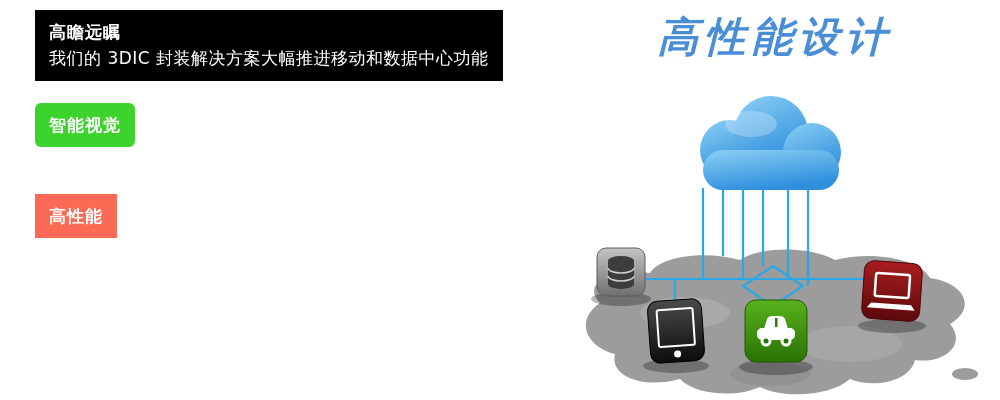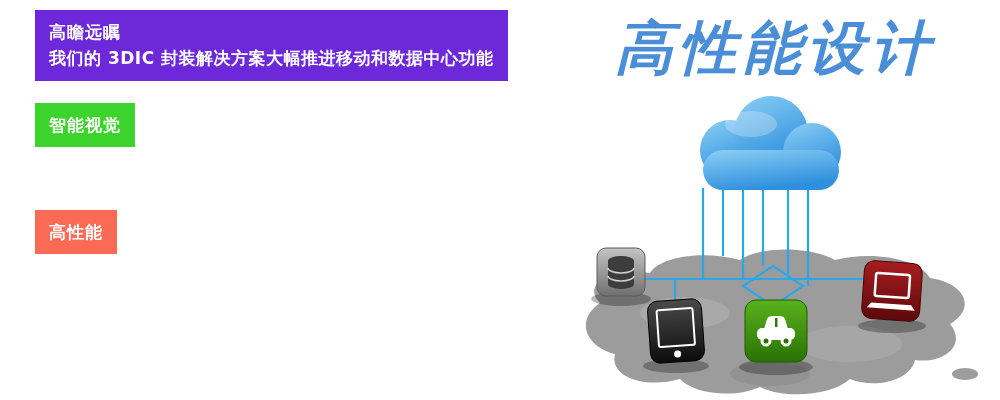--- a/index.html
+++ b/index.html
@@ -1,36 +1,36 @@
 <!DOCTYPE html>
 <html><head>
 <meta charset="utf-8">
 <style>
   html,body{margin:0;padding:0;background:#fff;}
   body{font-family:"DejaVu Sans",sans-serif;}
   .stage{position:relative;width:1000px;height:400px;background:#fff;overflow:hidden;}
   .banner{position:absolute;left:35px;color:#fff;padding:9px 14px;line-height:1.55;white-space:nowrap;}
   .banner .t{font-weight:bold;font-size:17px;letter-spacing:1px;}
-  .banner .d{font-size:17px;letter-spacing:0.5px;font-weight:bold;}
+  .banner .d{font-size:17px;letter-spacing:0.5px;}
   .banner1{top:10px;}
-  .banner2{top:103px;}
-  .banner3{top:210px;}
+  .banner2{top:103px;border-radius:6px;}
+  .banner3{top:194px;}
   .headline{
     position:absolute;left:610px;top:10px;width:330px;text-align:center;
     font-family:"DejaVu Serif",serif;font-style:italic;font-weight:bold;
-    font-size:58px;letter-spacing:6px;
+    font-size:41px;letter-spacing:6px;
   }
   .illo{position:absolute;left:545px;top:78px;}
 </style>
 </head>
 <body>
 
 <div class="stage">
 
-  <div class="banner banner1" style="background-color: #6d28d9;">
+  <div class="banner banner1" style="background-color: #000000;">
     <div class="t">高瞻远瞩</div>
     <div class="d">我们的 3DIC 封装解决方案大幅推进移动和数据中心功能</div>
   </div>
 
   <div class="banner banner2" style="background-color: rgb(60, 211, 44);">
     <div class="t">智能视觉</div>
   </div>
 
   <div class="banner banner3" style="background-color: rgb(250, 106, 85);">
     <div class="t">高性能</div>

